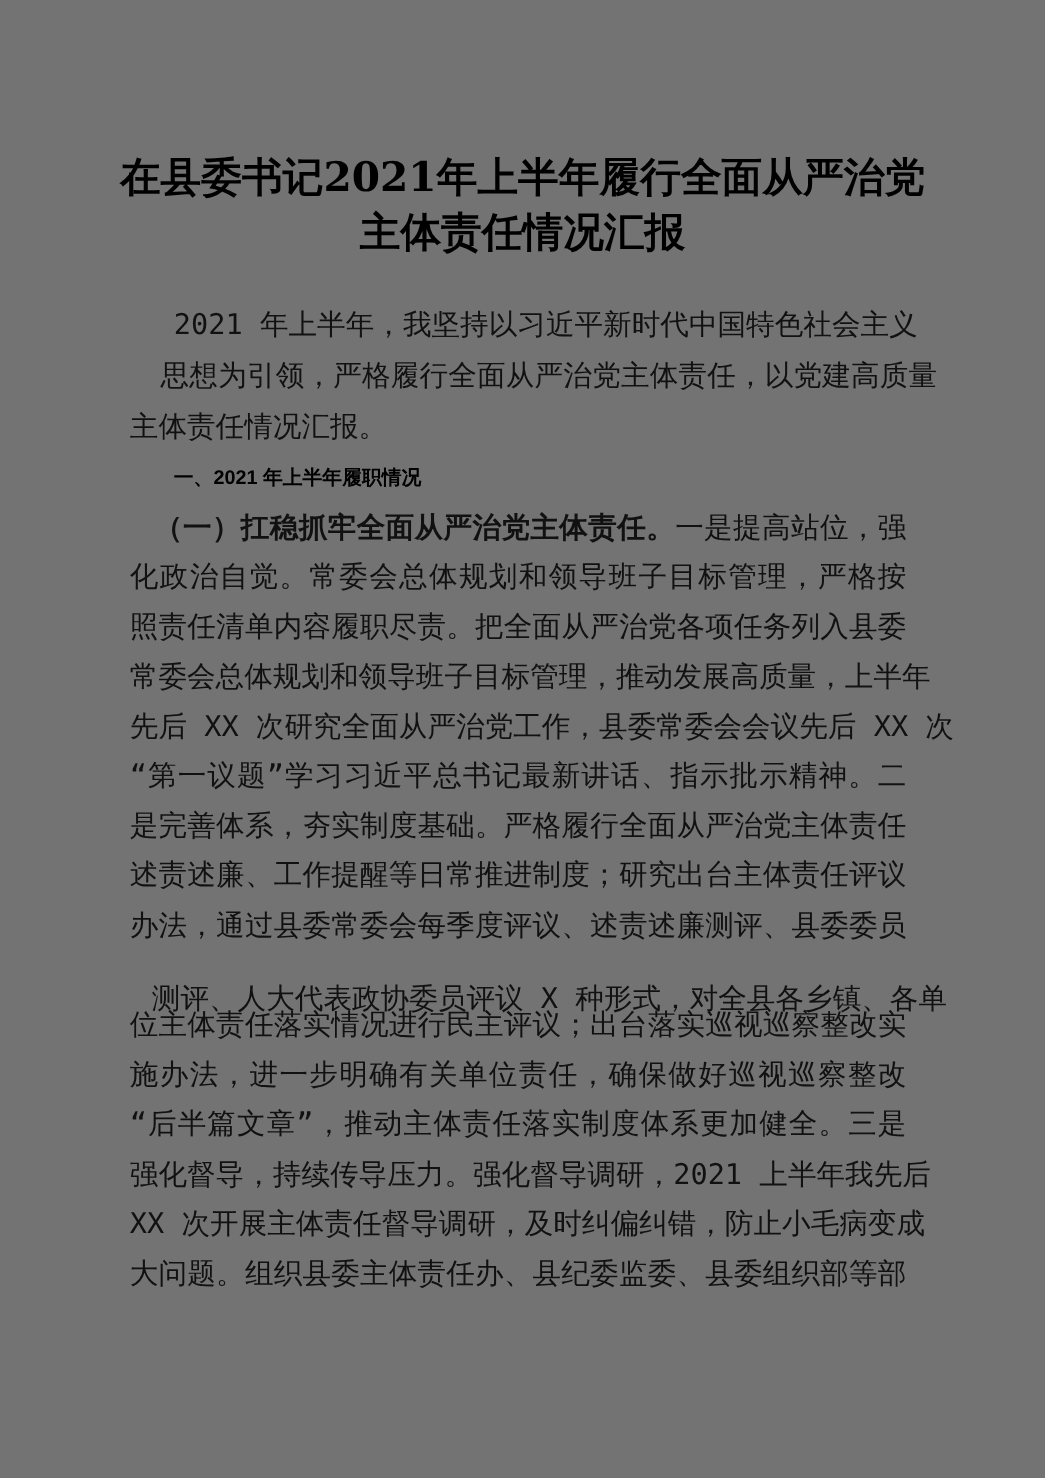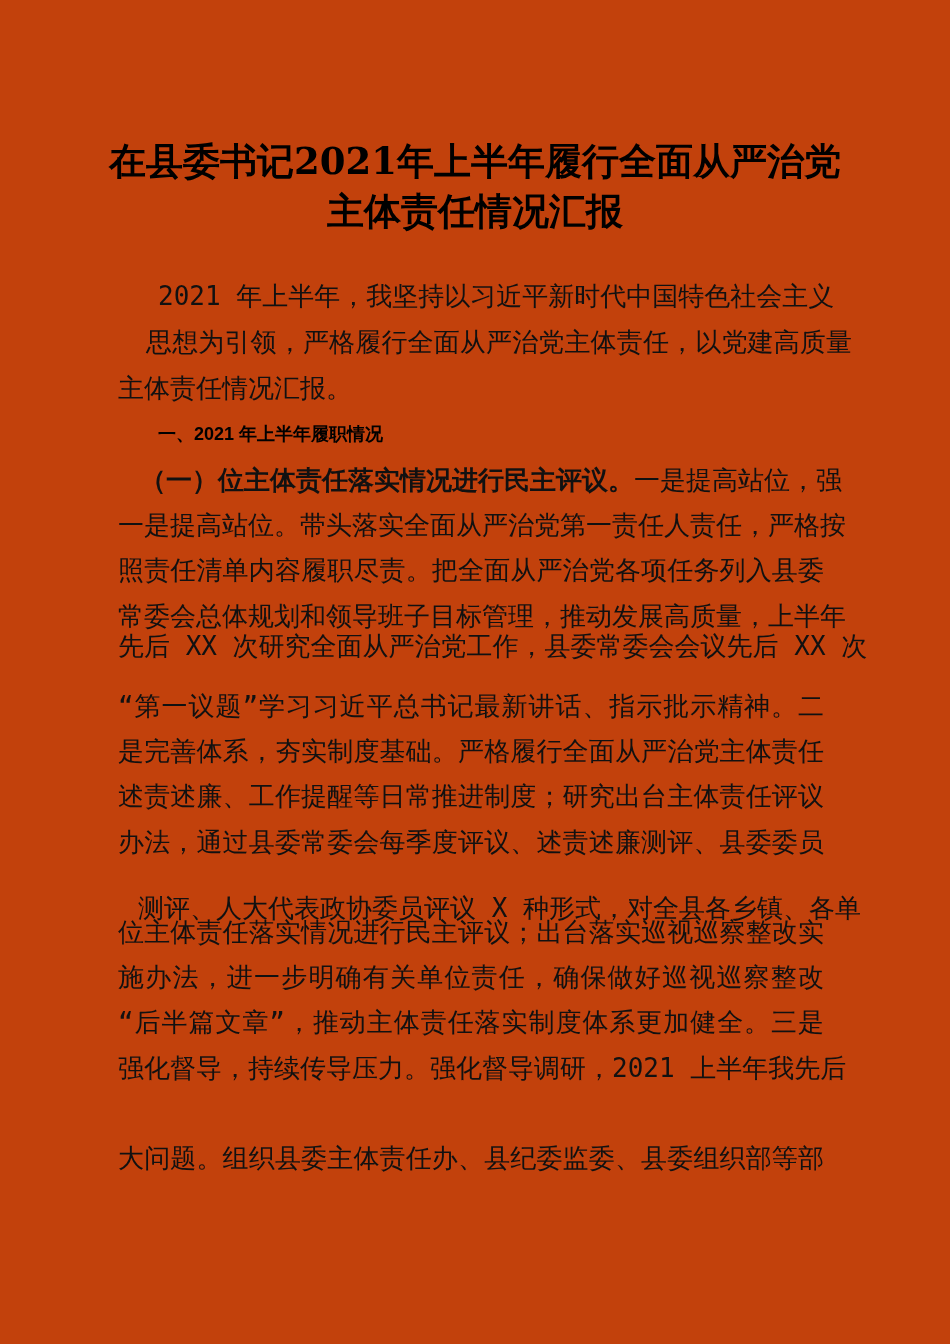--- a/index.html
+++ b/index.html
@@ -1,17 +1,17 @@
 <!DOCTYPE html>
 <html><head>
 <meta charset="utf-8">
 <style>
   html, body { margin: 0; padding: 0; background: #ffffff; }
   body { width: 950px; height: 1344px; position: relative; overflow: hidden; }
-  .page { position: absolute; left: 0; top: 0; width: 950px; height: 1344px; background: #c2410c; }
+  .page { position: absolute; left: 0; top: 0; width: 950px; height: 1344px; background: #737373; }
   .title {
     position: absolute; left: 0; width: 950px; text-align: center;
     font-family: "DejaVu Serif", "Liberation Serif", serif;
     font-weight: bold; color: #000; font-size: 37px; line-height: 50px;
     letter-spacing: 0px;
   }
   .title-line1 { top: 136px; }
   .title-line2 { top: 186px; }
   .line {
     position: absolute; left: 118px; width: 706px; height: 40px;
@@ -38,31 +38,32 @@
   <div class="title title-line1">在县委书记2021年上半年履行全面从严治党</div>
   <div class="title title-line2">主体责任情况汇报</div>
 
   <div class="line indent" style="top:276px;">2021 年上半年，我坚持以习近平新时代中国特色社会主义</div>
   <div class="line" style="top:322px;margin-left:28px;">思想为引领，严格履行全面从严治党主体责任，以党建高质量</div>
   <div class="line last" style="top:368px;">主体责任情况汇报。</div>
 
   <div class="heading" style="top:414px;">一、2021 年上半年履职情况</div>
 
   <div class="line indent" style="top:460px; left:140px; width:684px;">
-    <span class="lead">（一）位主体责任落实情况进行民主评议。</span><span>一是提高站位，强</span>
+    <span class="lead">（一）扛稳抓牢全面从严治党主体责任。</span><span>一是提高站位，强</span>
   </div>
 
-  <div class="line" style="top:505px;">一是提高站位。带头落实全面从严治党第一责任人责任，严格按</div>
+  <div class="line" style="top:505px;">化政治自觉。常委会总体规划和领导班子目标管理，严格按</div>
   <div class="line" style="top:550px;">照责任清单内容履职尽责。把全面从严治党各项任务列入县委</div>
   <div class="line" style="top:596px;">常委会总体规划和领导班子目标管理，推动发展高质量，上半年</div>
-  <div class="line" style="top:626px;">先后 XX 次研究全面从严治党工作，县委常委会会议先后 XX 次</div>
+  <div class="line" style="top:641px;">先后 XX 次研究全面从严治党工作，县委常委会会议先后 XX 次</div>
   <div class="line" style="top:686px;">“第一议题”学习习近平总书记最新讲话、指示批示精神。二</div>
   <div class="line" style="top:731px;">是完善体系，夯实制度基础。严格履行全面从严治党主体责任</div>
   <div class="line" style="top:776px;">述责述廉、工作提醒等日常推进制度；研究出台主体责任评议</div>
   <div class="line" style="top:822px;">办法，通过县委常委会每季度评议、述责述廉测评、县委委员</div>
   <div class="line" style="top:888px;margin-left:20px;">测评、人大代表政协委员评议 X 种形式，对全县各乡镇、各单</div>
   <div class="line" style="top:912px;">位主体责任落实情况进行民主评议；出台落实巡视巡察整改实</div>
   <div class="line" style="top:957px;">施办法，进一步明确有关单位责任，确保做好巡视巡察整改</div>
   <div class="line" style="top:1002px;">“后半篇文章”，推动主体责任落实制度体系更加健全。三是</div>
   <div class="line" style="top:1048px;">强化督导，持续传导压力。强化督导调研，2021 上半年我先后</div>
+  <div class="line" style="top:1093px;">XX 次开展主体责任督导调研，及时纠偏纠错，防止小毛病变成</div>
   <div class="line" style="top:1138px;">大问题。组织县委主体责任办、县纪委监委、县委组织部等部</div>
 
 </div>
 
 </body></html>

